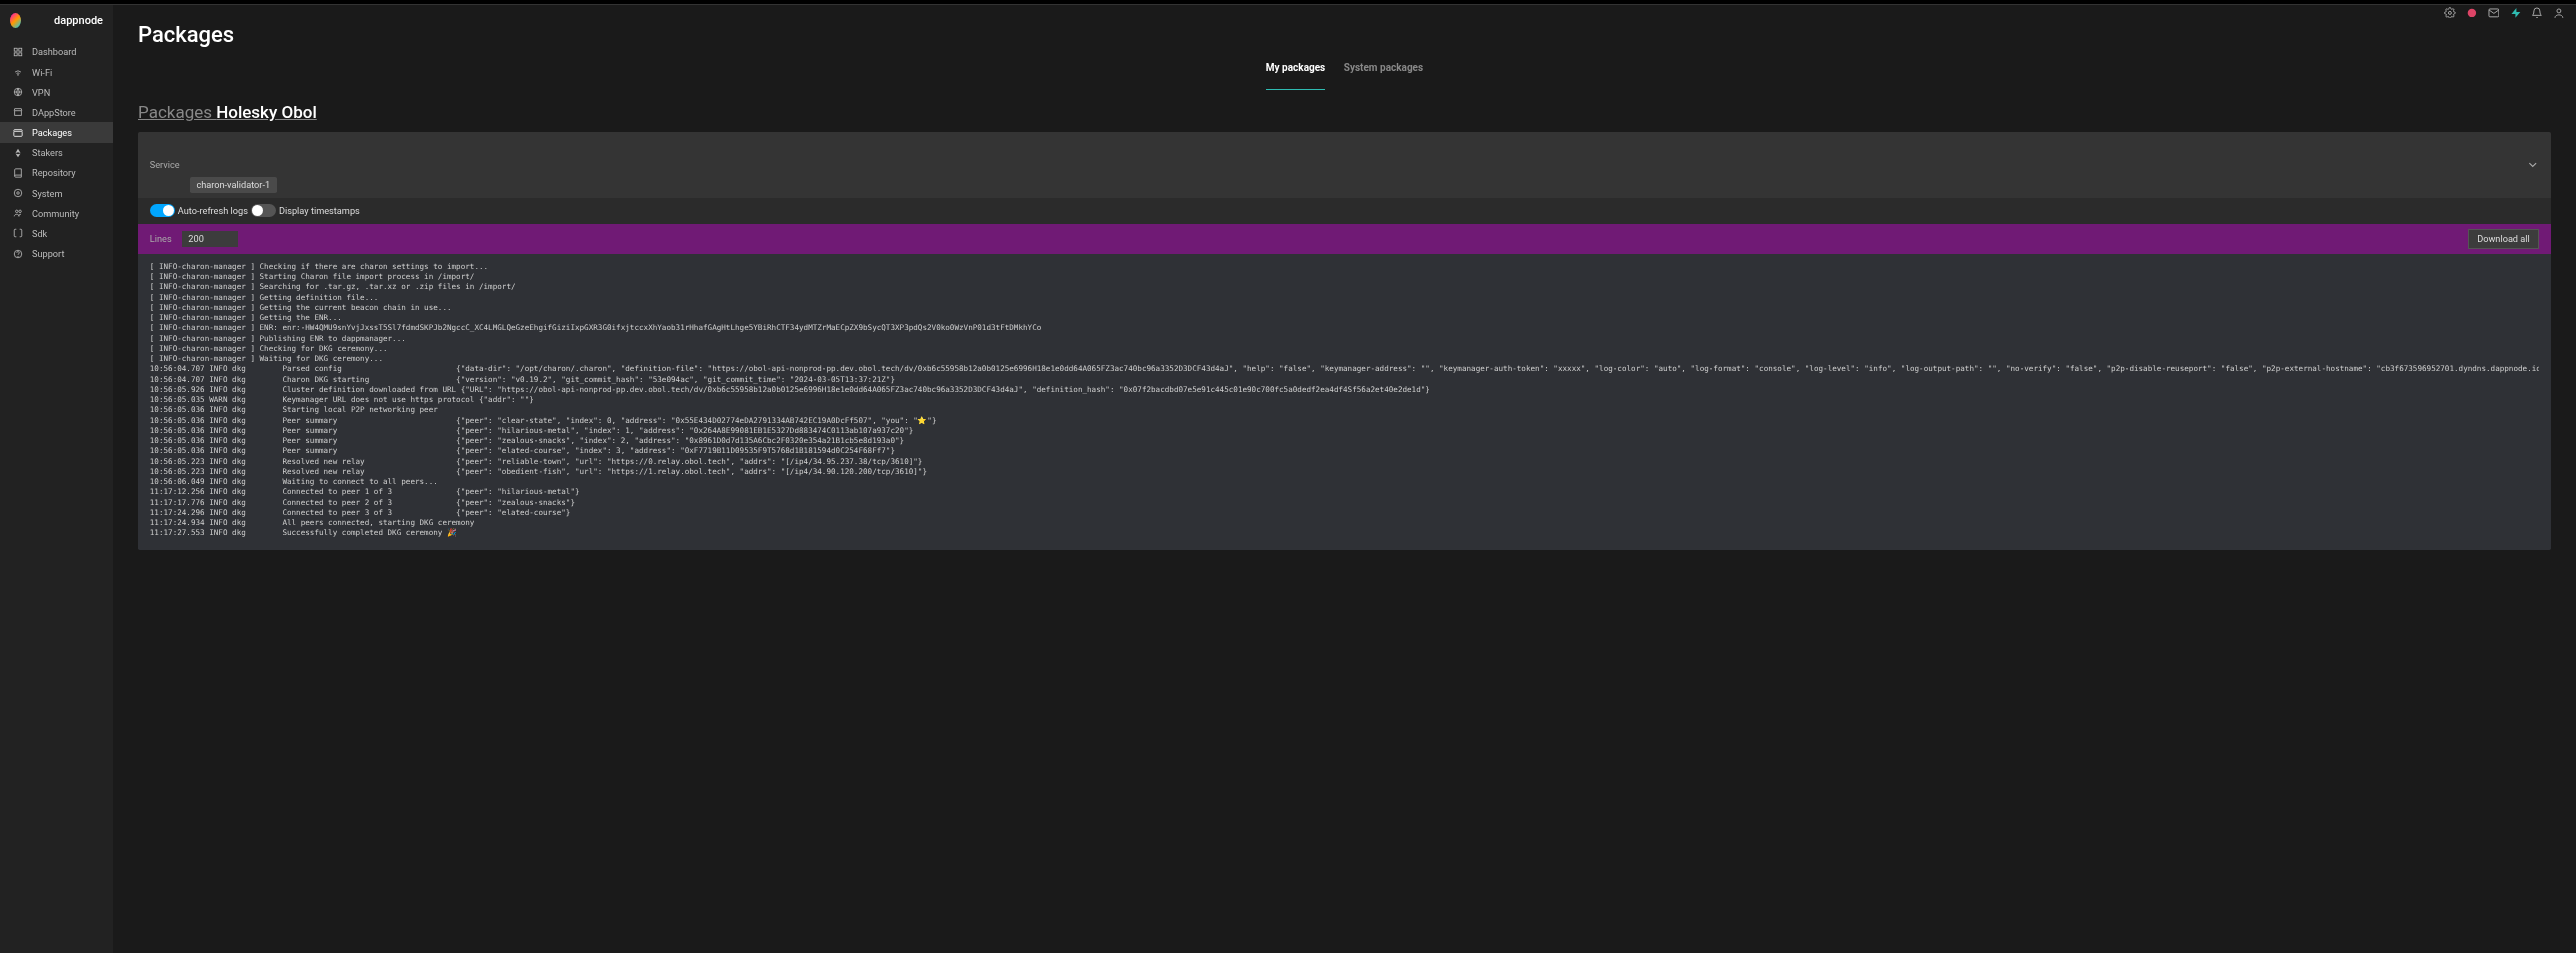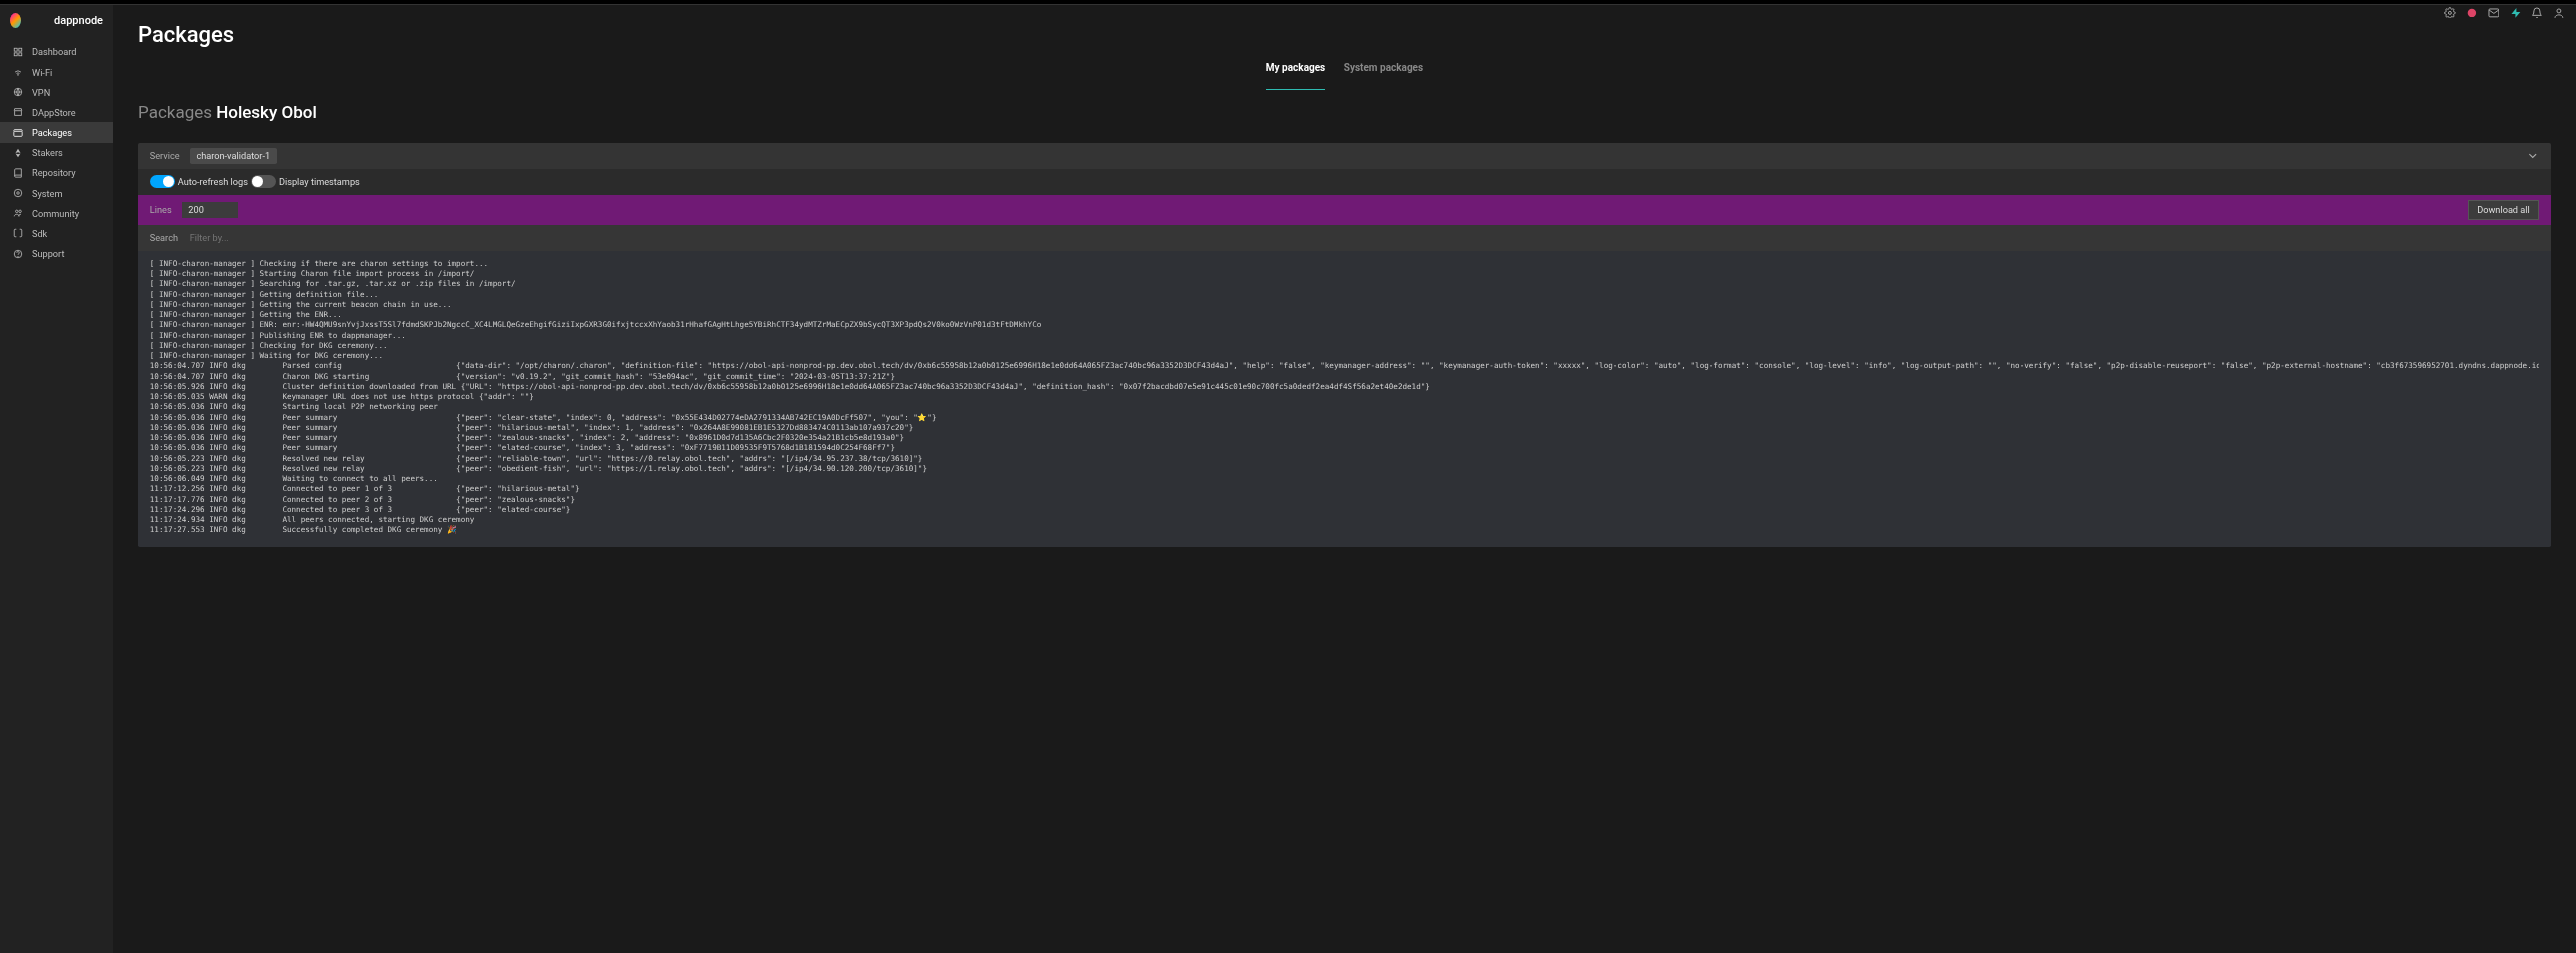--- a/index.html
+++ b/index.html
@@ -19,30 +19,30 @@
   .nav-item { display: flex; align-items: center; gap: 8.4px; padding: 4.2px 11.8px; font-size: 9.2px; color: #bbb; cursor: pointer; }
   .nav-item.active { background: #3a3a3a; color: #fff; }
   .nav-icon { width: 11.8px; height: 11.8px; display: inline-flex; align-items: center; justify-content: center; }
 
   
   .main { margin-left: 113px; padding: 17px 25px; }
   .page-title { font-size: 22px; font-weight: 500; color: #fff; margin-bottom: 15px; }
   .top-tabs { display: flex; gap: 18.5px; justify-content: center; margin-bottom: 11.8px; }
   .top-tab { font-size: 10px; color: #888; padding-bottom: 16px; cursor: pointer; font-weight: bold; }
   .top-tab.active { color: #fff; border-bottom: 1.7px solid #2fbcb2; }
-  .breadcrumb { font-size: 17px; color: #888; margin-bottom: 21px; }
+  .breadcrumb { font-size: 17px; color: #888; margin-bottom: 10px; text-decoration: underline; }
   .breadcrumb .strong { color: #fff; font-weight: 500; }
   .sub-tabs { display: flex; gap: 18.5px; justify-content: center; margin: 8.4px 0 15px; }
   .sub-tab { font-size: 10px; color: #888; padding-bottom: 5px; cursor: pointer; }
   .sub-tab.active { color: #fff; border-bottom: 1.7px solid #2fbcb2; }
 
   
   .service-bar { background: #343434; display: flex; align-items: center; padding: 5px 11.8px; gap: 10px; border-radius: 1.7px 1.7px 0 0; }
   .service-label { font-size: 9.2px; color: #aaa; }
-  .service-select { background: #4a4a4a; color: #ddd; font-size: 9.2px; padding: 2.5px 6.7px; border-radius: 1.7px; cursor: pointer; }
+  .service-select { background: #4a4a4a; color: #ddd; font-size: 9.2px; padding: 2.5px 6.7px; border-radius: 1.7px; cursor: pointer; margin-top: 40px; }
   .service-collapse { margin-left: auto; cursor: pointer; }
 
   
   .options-row { background: #2b2b2b; display: flex; align-items: center; padding: 6.7px 11.8px; gap: 3px; }
   .toggle { width: 25px; height: 12.6px; border-radius: 6.7px; background: #555; position: relative; cursor: pointer; }
   .toggle.on { background: #00a6ff; }
   .toggle .knob { position: absolute; top: 0.8px; width: 11px; height: 11px; border-radius: 50%; background: #fff; }
   .toggle.on .knob { right: 0.8px; }
   .toggle.off .knob { left: 0.8px; }
   .toggle-label { font-size: 9.2px; color: #ddd; }
@@ -255,24 +255,20 @@
       </div>
     <span class="toggle-label">Display timestamps</span>
   </div>
 
   <div class="lines-row">
     <span class="lines-label">Lines</span>
     <input class="lines-input" value="200" style="">
     <button class="download-btn">Download all</button>
   </div>
 
-  <div class="search-row">
-    <span class="search-label">Search</span>
-    <input class="search-input" placeholder="Filter by..." style="">
-  </div>
 
   <div class="log-pane">
     <pre id="log-pre">[ INFO-charon-manager ] Checking if there are charon settings to import...
 [ INFO-charon-manager ] Starting Charon file import process in /import/
 [ INFO-charon-manager ] Searching for .tar.gz, .tar.xz or .zip files in /import/
 [ INFO-charon-manager ] Getting definition file...
 [ INFO-charon-manager ] Getting the current beacon chain in use...
 [ INFO-charon-manager ] Getting the ENR...
 [ INFO-charon-manager ] ENR: enr:-HW4QMU9snYvjJxssT5Sl7fdmdSKPJb2NgccC_XC4LMGLQeGzeEhgifGiziIxpGXR3G0ifxjtccxXhYaob31rHhafGAgHtLhge5YBiRhCTF34ydMTZrMaECpZX9bSycQT3XP3pdQs2V0ko0WzVnP01d3tFtDMkhYCo
 [ INFO-charon-manager ] Publishing ENR to dappmanager...

